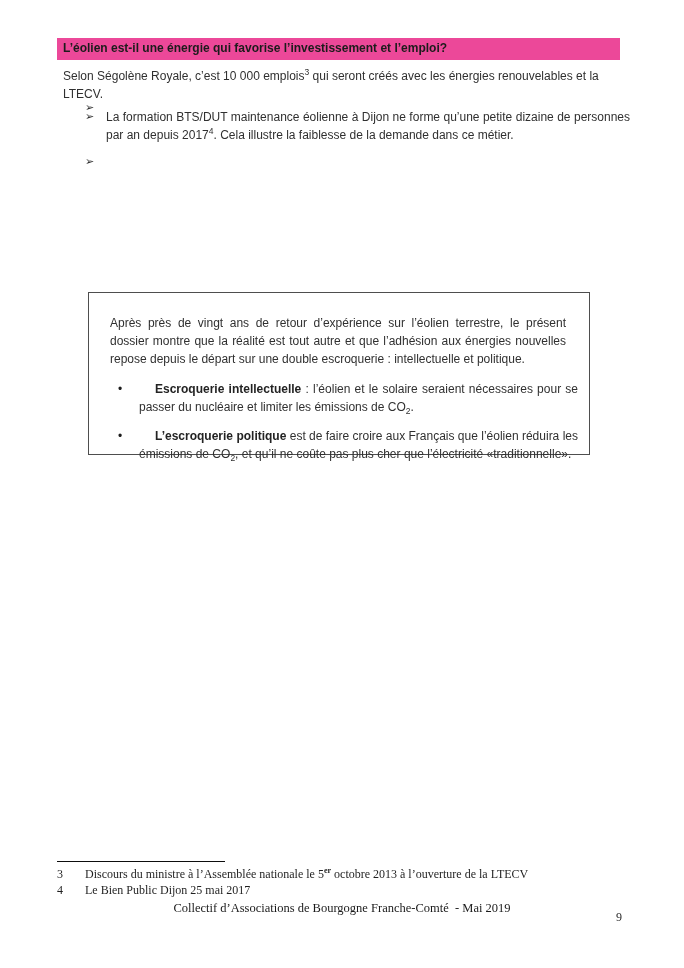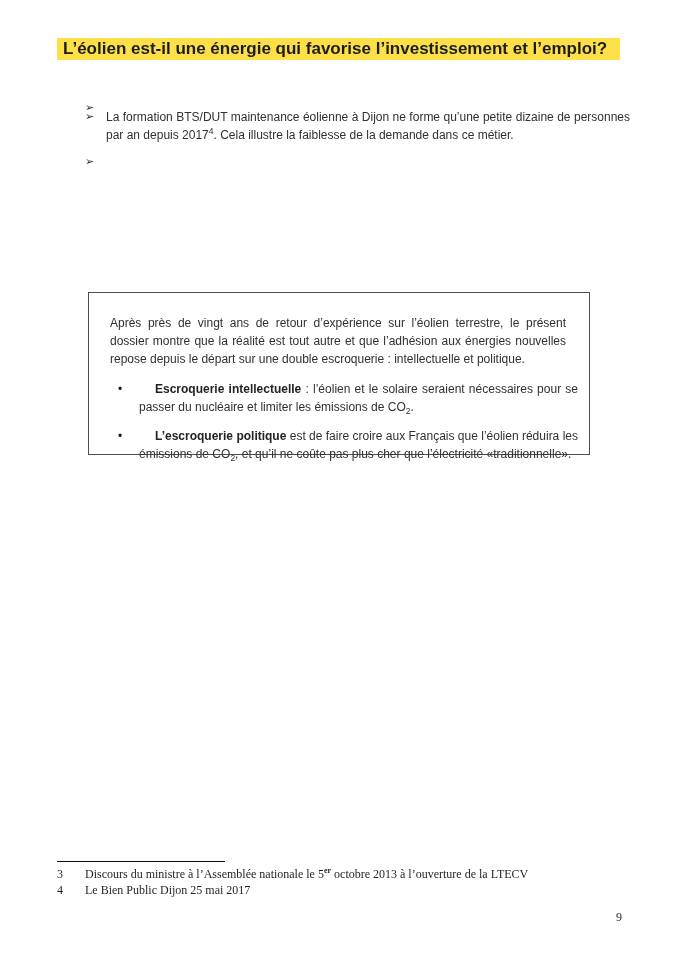--- a/index.html
+++ b/index.html
@@ -7,23 +7,23 @@
     position:relative;
     width:684px;height:968px;
     background:#ffffff;
     font-family:"Liberation Sans","DejaVu Sans",sans-serif;
     color:#303030;
     overflow:hidden;
   }
   
   .heading-bar{
     position:absolute;left:57px;top:38px;width:551px;
-    background:#fde047;
+    background:#ec4899;
     padding:3px 6px 4px 6px;
-    font-size:17px;font-weight:bold;line-height:15px;color:#1c1c1c;
+    font-size:12px;font-weight:bold;line-height:15px;color:#1c1c1c;
   }
   
   .intro{
     position:absolute;left:63px;top:67px;width:564px;
     font-size:12px;line-height:18px;
   }
   .sup{font-size:8.5px;vertical-align:super;line-height:0;}
   .sub{font-size:8.5px;vertical-align:sub;line-height:0;}
   
   .bullets{
@@ -71,20 +71,23 @@
 </style>
 </head>
 <body>
 
 <div class="page">
 
   <div class="heading-bar">
     <span>L’éolien est-il une énergie qui favorise l’investissement et l’emploi?</span>
   </div>
 
+  <div class="intro">
+    <span>Selon Ségolène Royale, c’est 10 000 emplois</span><span class="sup">3</span><span> qui seront créés avec les énergies renouvelables et la LTECV.</span>
+  </div>
 
   <div class="bullets">
 
     <div class="bullet italic">
       <span class="marker">➢</span>
     </div>
 
     <div class="bullet">
       <span class="marker">➢</span>
       <span>La formation BTS/DUT maintenance éolienne à Dijon ne forme qu’une petite dizaine de personnes par an depuis 2017</span><span class="sup">4</span><span>. Cela illustre la faiblesse de la demande dans ce métier.</span>
@@ -116,17 +119,18 @@
     <div class="fn-row">
       <span class="fn-num">3</span>
       <span class="fn-text"><span>Discours du ministre à l’Assemblée nationale le 5</span><span class="fnsup">er</span><span> octobre 2013 à l’ouverture de la LTECV</span></span>
     </div>
 
     <div class="fn-row">
       <span class="fn-num">4</span>
       <span class="fn-text"><span>Le Bien Public Dijon 25 mai 2017</span><span class="fnsup"></span><span></span></span>
     </div>
 
+    <div class="page-footer">Collectif d’Associations de Bourgogne Franche-Comté  - Mai 2019</div>
   </div>
 
   <div class="page-number">9</div>
 
 </div>
 
 </body></html>

